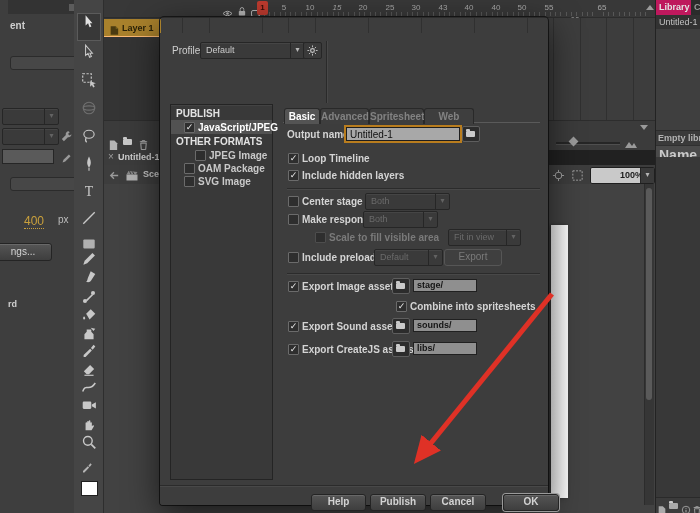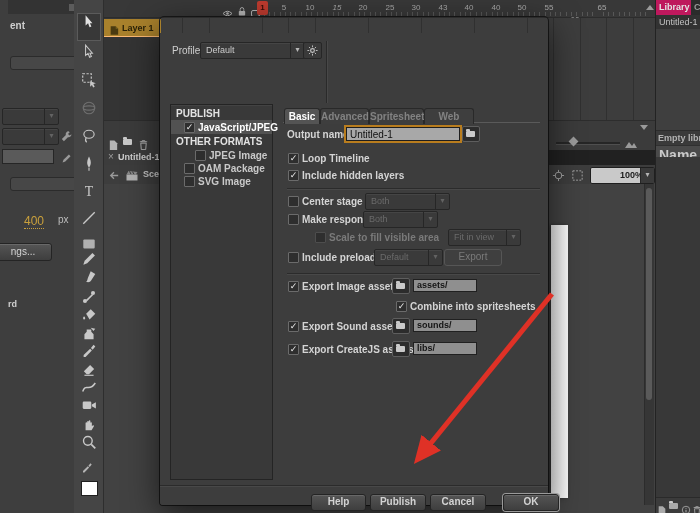--- a/index.html
+++ b/index.html
@@ -426,21 +426,21 @@
       </div>
       <div class="btn" style="left:284px;top:216px;width:56px;background:#3f3f3f;border-color:#565656;color:#7a7a7a;box-shadow:none;font-weight:normal;">Export</div>
 
       <div class="hr" style="left:127px;top:240px;width:253px;"></div>
 
       <span class="cb" style="left:128px;top:248px;">✓</span>
       <span class="lbl" style="left:142px;top:248px;">Export Image assets:</span>
       <div class="folderbtn" style="left:232px;top:245px;">
         <span class="fold"></span>
         </div>
-      <div class="tin" style="left:253px;top:246px;width:56px;">assets/</div>
+      <div class="tin" style="left:253px;top:246px;width:56px;">stage/</div>
 
       <span class="cb" style="left:236px;top:268px;">✓</span>
       <span class="lbl" style="left:250px;top:268px;">Combine into spritesheets</span>
 
       <span class="cb" style="left:128px;top:288px;">✓</span>
       <span class="lbl" style="left:142px;top:288px;">Export Sound assets:</span>
       <div class="folderbtn" style="left:232px;top:285px;">
         <span class="fold"></span>
         </div>
       <div class="tin" style="left:253px;top:286px;width:56px;">sounds/</div>

